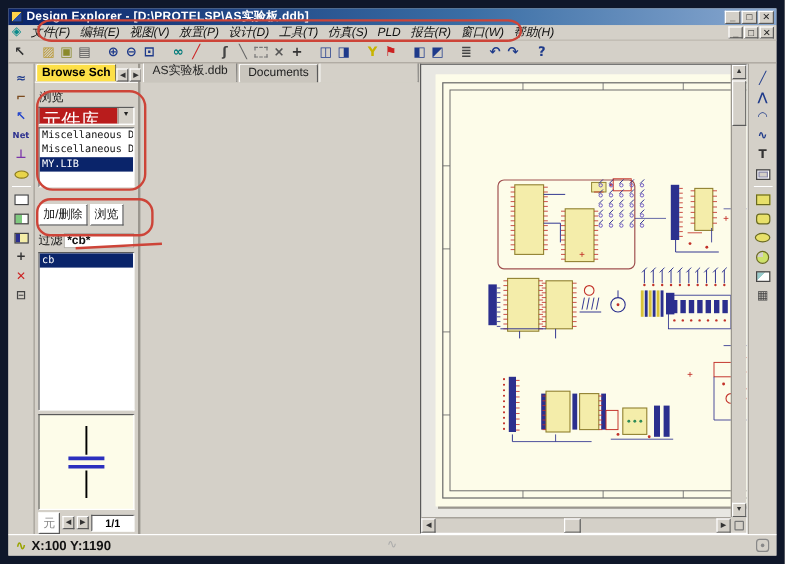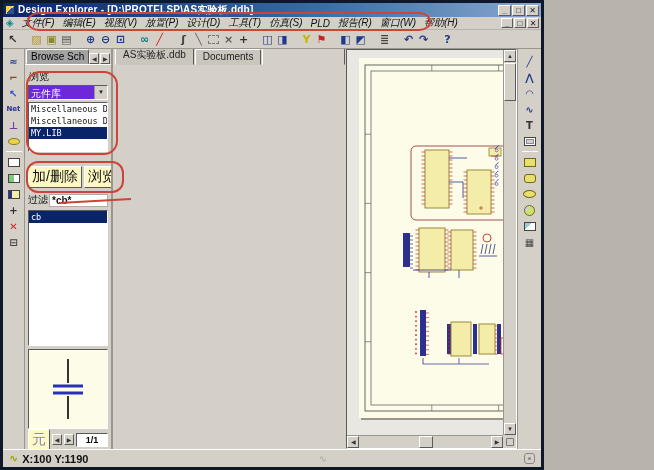--- a/index.html
+++ b/index.html
@@ -1,17 +1,17 @@
 <!DOCTYPE html>
 <html><head>
 <meta charset="utf-8">
 <style>
   * { margin:0; padding:0; box-sizing:border-box; }
   html,body { width:654px; height:470px; background:#b8b4ac; font-family:"Liberation Sans","DejaVu Sans",sans-serif; overflow:hidden; }
-  .app { position:relative; width:544px; height:470px; background:#d4d0c8; border:3px solid #0f172a; }
+  .app { position:relative; width:654px; height:470px; background:#d4d0c8; border:7px solid #0f172a; }
 
   
   .titlebar { height:14px; background:linear-gradient(90deg,#0a246a,#3a6ea5 60%,#89a8d0); display:flex; align-items:center; padding:0 2px; }
   .app-icon { width:10px; height:10px; background:linear-gradient(135deg,#ffd34a 0 50%,#2b4fa0 50%); border:1px solid #1a2a4a; margin-right:3px; flex:none; }
   .title-text { color:#fff; font-size:10px; font-weight:bold; white-space:nowrap; letter-spacing:.2px; }
   .win-btns { margin-left:auto; display:flex; gap:1px; }
   .wbtn { width:13px; height:11px; background:#d4d0c8; border:1px solid; border-color:#fff #5a5a5a #5a5a5a #fff; font-size:8px; line-height:9px; text-align:center; color:#222; font-weight:bold; }
 
   
   .menubar { height:13px; background:#d4d0c8; display:flex; align-items:center; padding:0 2px; border-bottom:1px solid #b8b4ac; }
@@ -45,33 +45,33 @@
   .i-yrect{width:12px;height:9px;background:#e8e06a;border:1px solid #6a6a20;}
   .i-yround{width:12px;height:9px;background:#e8e06a;border:1px solid #6a6a20;border-radius:3px;}
   .i-yell{width:13px;height:8px;background:#e8e06a;border:1px solid #6a6a20;border-radius:50%;}
   .i-pie{width:11px;height:11px;border-radius:50%;background:conic-gradient(#cde26a 0 270deg,#d4d0c8 270deg);border:1px solid #6a6a20;}
   .i-gbox{width:12px;height:9px;border:1px solid #444;background:linear-gradient(135deg,#9cc 40%,#fff 40%);}
   .i-frame{width:12px;height:9px;border:1px solid #444;box-shadow:inset 0 0 0 1px #fff,inset 0 0 0 2px #88a;}
 
   
   .panel { width:88px; background:#d4d0c8; border-right:2px solid #9a968e; display:flex; flex-direction:column; flex:none; }
   .panel-tabs { height:16px; display:flex; align-items:flex-end; padding:2px 1px 0 1px; border-bottom:1px solid #fff; }
-  .ptab { font-size:10px; font-weight:normal; padding:1px 4px; background:#a3a3a3; border:1px solid; border-color:#fff #5a5a5a transparent #fff; border-radius:2px 2px 0 0; white-space:nowrap;text-align:right; }
+  .ptab { font-size:10px; font-weight:bold; padding:1px 4px; background:#fde047; border:1px solid; border-color:#fff #5a5a5a transparent #fff; border-radius:2px 2px 0 0; white-space:nowrap;text-align:right; }
   .ptab-arrows { margin-left:auto; display:flex; gap:1px; }
   .pa-btn { width:10px; height:11px; font-size:6px; line-height:10px; text-align:center; background:#d4d0c8; border:1px solid; border-color:#fff #5a5a5a #5a5a5a #fff; color:#333; }
   .panel-body { flex:1; display:flex; flex-direction:column; padding:3px 3px 2px 3px; overflow:hidden; }
   .p-label { font-size:10px; color:#111; margin:2px 0 1px 1px; }
   .dropdown { height:15px; display:flex; border:1px solid; border-color:#5a5a5a #fff #fff #5a5a5a; background:#fff; }
-  .dd-value { flex:1; background:#6d28d9; color:#fff; font-size:10px; padding:1px 2px; white-space:nowrap; overflow:hidden; }
+  .dd-value { flex:1; background:#b91c1c; color:#fff; font-size:16px; padding:1px 2px; white-space:nowrap; overflow:hidden; }
   .dd-btn { width:13px; background:#d4d0c8; border-left:1px solid #9a968e; font-size:6px; text-align:center; line-height:13px; color:#222; }
   .listbox { background:#fff; border:1px solid; border-color:#5a5a5a #fff #fff #5a5a5a; font-size:9px; overflow:hidden; }
   .lb-row { height:12px; line-height:12px; padding:0 2px; color:#111; white-space:nowrap; overflow:hidden; font-family:"DejaVu Sans Mono",monospace; font-size:8.5px; }
   .lb-row.sel { background:#0a246a; color:#fff; }
   .btn-row { display:flex; gap:2px; margin:4px 0 2px 0; }
-  .pbtn { background:#fef9c3; border:1px solid; border-color:#fff #5a5a5a #5a5a5a #fff; font-size:14px; padding:1px 3px; white-space:nowrap; color:#111;text-align:right; }
+  .pbtn { background:#ffffff; border:1px solid; border-color:#fff #5a5a5a #5a5a5a #fff; font-size:10px; padding:1px 3px; white-space:nowrap; color:#111;text-align:right; }
   .filter-row { display:flex; align-items:center; margin:3px 0 2px 0; }
   .filter-val { font-size:10px; font-weight:bold; color:#111; background:#fff; padding:0 2px; border:1px solid #b0aca4; margin-left:1px; flex:1; }
   .parts-list { flex:1; margin-top:1px; }
   .preview { height:80px; background:#fdfce9; border:1px solid; border-color:#5a5a5a #fff #fff #5a5a5a; margin-top:3px; display:flex; align-items:center; justify-content:center; }
   .p-footer { display:flex; align-items:center; gap:2px; margin-top:3px; height:15px; }
   .pbtn.dis { color:#8a8a8a; text-shadow:1px 1px 0 #fff; }
   .page-box { flex:1; background:#fff; border:1px solid; border-color:#5a5a5a #fff #fff #5a5a5a; font-size:9px; font-weight:bold; text-align:center; line-height:12px; }
 
   
   .main { flex:1; display:flex; flex-direction:row; overflow:hidden; }

